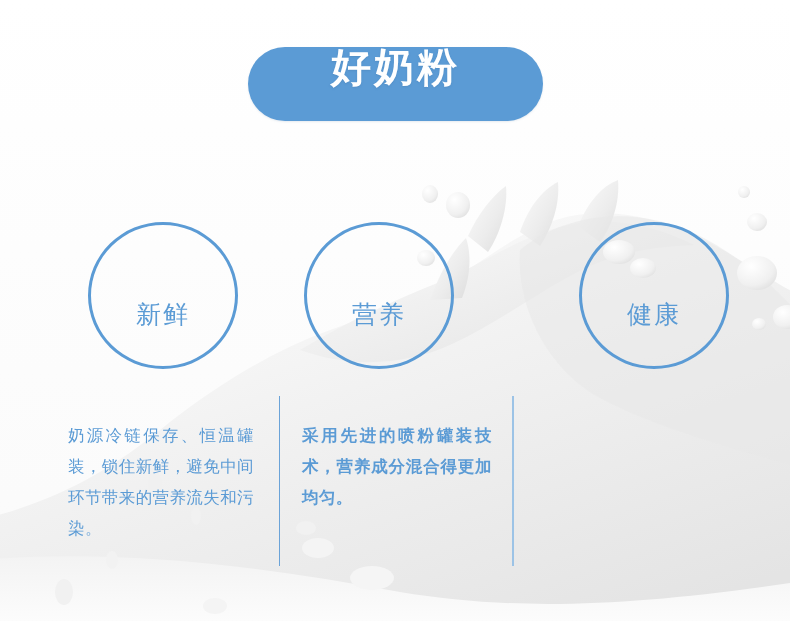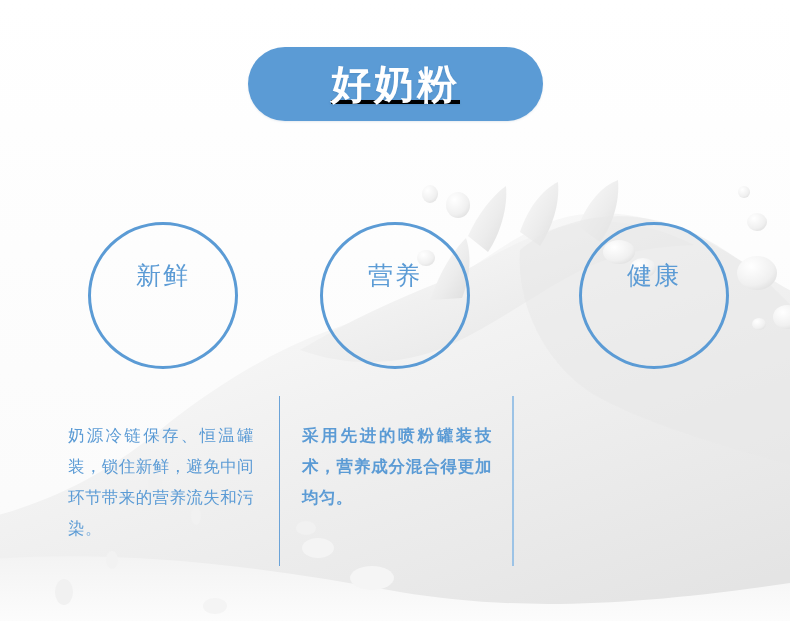--- a/index.html
+++ b/index.html
@@ -20,51 +20,50 @@
   .splash{position:absolute;inset:0;overflow:hidden;}
   .splash svg{position:absolute;left:0;top:0;}
 
   
   .title-pill{
     position:absolute;
     left:248px;top:47px;
     width:295px;height:74px;
     background:#5b9bd5;
     border-radius:37px;
-    display:flex;align-items:center;justify-content:center;
+    display:flex;justify-content:center;
     box-shadow:0 1px 2px rgba(120,150,180,.18);
-    text-decoration:underline;
   }
   .title-pill .t{
     color:#ffffff;
     font-size:40px;
     font-weight:bold;
     letter-spacing:3px;
     line-height:1;
     text-shadow:0 1px 2px rgba(70,120,170,.35);
   }
 
   
   .circle{
     position:absolute;
     width:150px;height:147px;
     border:3px solid #5b9bd5;
     border-radius:50%;
-    display:flex;align-items:flex-start;justify-content:center;
+    display:flex;align-items:center;justify-content:center;
     box-sizing:border-box;
   }
   .circle .lbl{
     color:#5b9bd5;
     font-size:25px;
     letter-spacing:2px;
     line-height:1;
     margin-top:38px;
   }
   .c1{left:88px;top:222px;}
-  .c2{left:320px;top:222px;}
+  .c2{left:304px;top:222px;}
   .c3{left:579px;top:222px;}
 
   
   .col{
     position:absolute;
     top:392px;
     width:186px;
     color:#5b9bd5;
     font-size:16.5px;
     line-height:31px;

